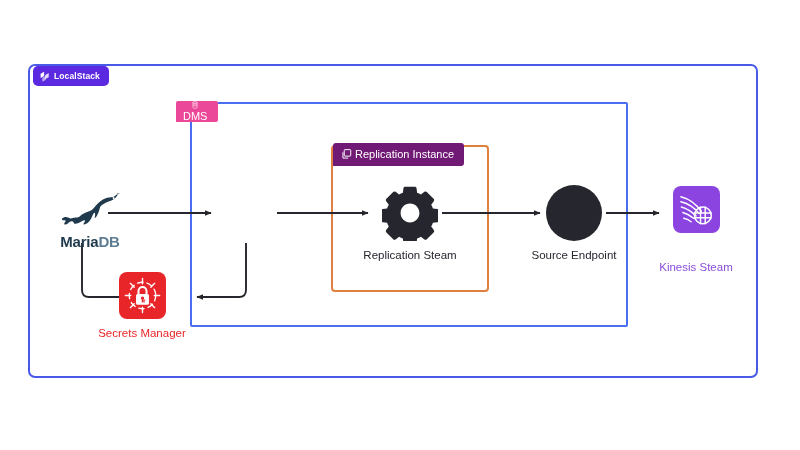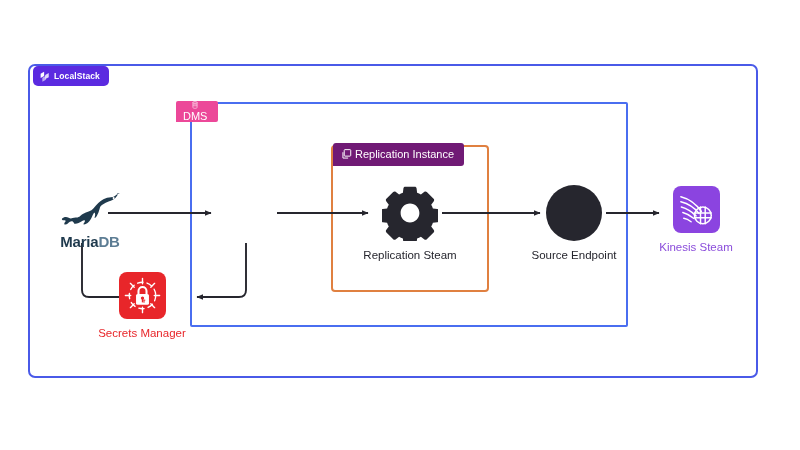--- a/index.html
+++ b/index.html
@@ -48,21 +48,21 @@
 
   
   .node { position: absolute; display: flex; flex-direction: column; align-items: center; }
   .node-caption { margin-top: 9px; font-size: 11.5px; white-space: nowrap; line-height: 1; }
   .circle-node { width: 56px; height: 56px; border-radius: 50%; background: #26262e; }
 
   #node-mariadb { left: 44px; top: 190px; width: 92px; }
   #node-source-endpoint { left: 190px; top: 185px; width: 112px; }
   #node-replication-task { left: 354px; top: 185px; width: 112px; }
   #node-target-endpoint { left: 518px; top: 185px; width: 112px; }
-  #node-kinesis { left: 650px; top: 186px; width: 92px; }
+  #node-kinesis { left: 650px; top: 186px; width: 92px; gap: 20px; }
   #node-secrets-manager { left: 87px; top: 272px; width: 110px; justify-content: space-between; }
 
   .caption-dark { color: #26262e; }
   .caption-purple { color: #8b4ddb; }
   .caption-red { color: #e8262a; }
 
   .mariadb-wordmark { margin-top: 3px; font-size: 15px; font-weight: bold; letter-spacing: -.2px; }
   .mariadb-wordmark .m1 { color: #1f3a4d; }
   .mariadb-wordmark .m2 { color: #5d7d94; }
 

